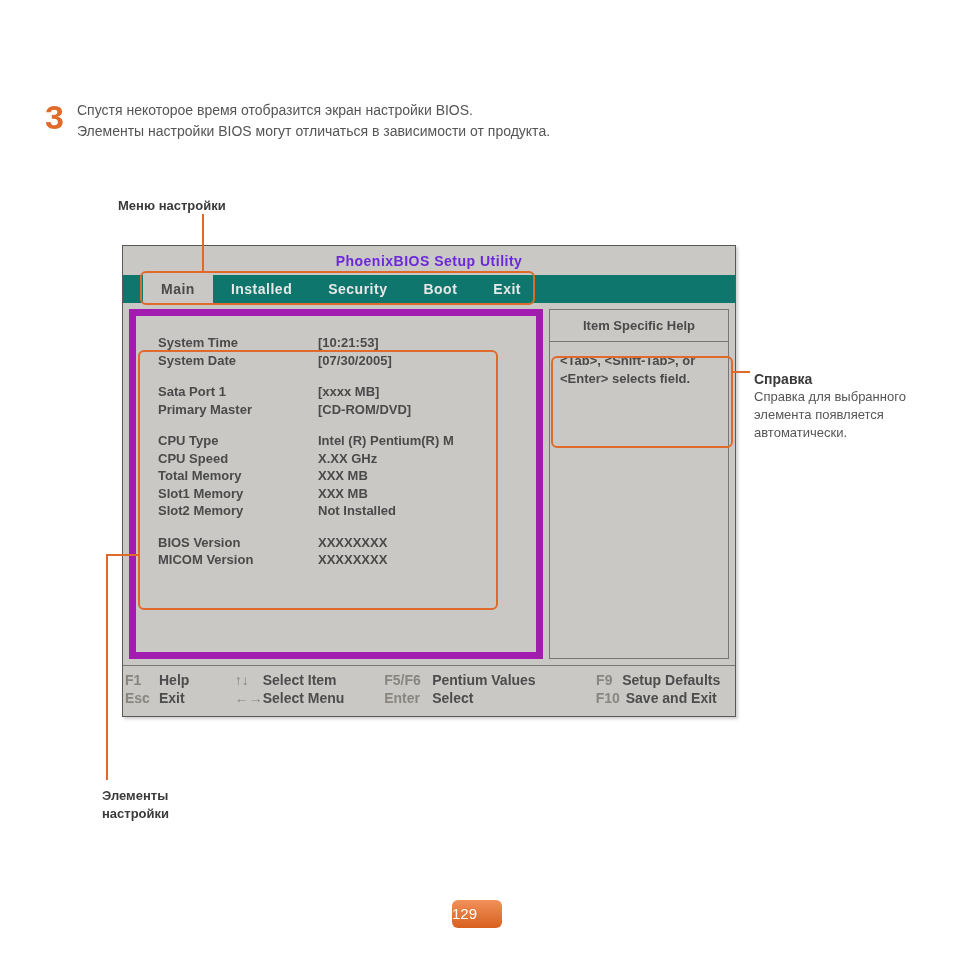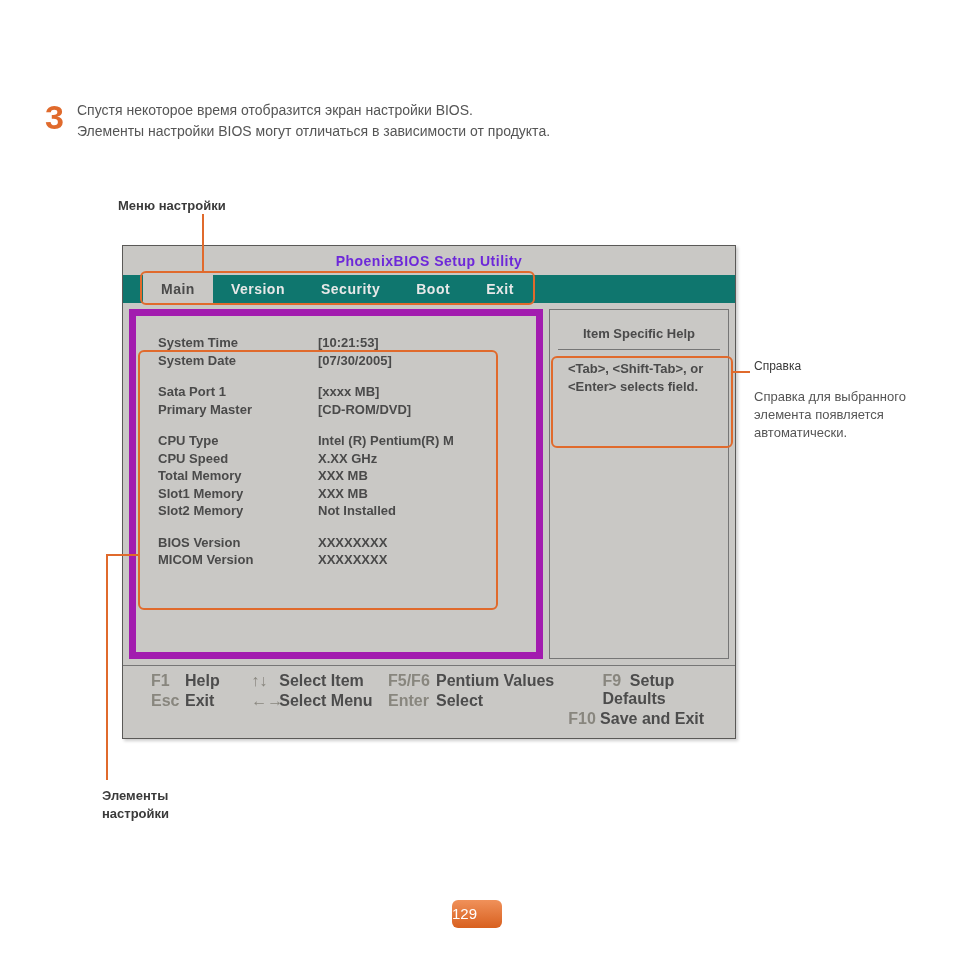--- a/index.html
+++ b/index.html
@@ -34,23 +34,23 @@
   .label-menu {
     position: absolute;
     left: 118px;
     top: 198px;
     font-size: 13px;
     font-weight: bold;
   }
   .label-help-title {
     position: absolute;
     left: 754px;
-    top: 359px;
-    font-size: 12px;
-    font-weight: normal;
+    top: 371px;
+    font-size: 14px;
+    font-weight: bold;
   }
   .label-help-text {
     position: absolute;
     left: 754px;
     top: 388px;
     width: 170px;
     font-size: 13px;
     line-height: 1.4;
     color: #555;
   }
@@ -106,21 +106,21 @@
     flex: 1;
     border: 7px solid #a21caf;
     margin: 6px 0 6px 6px;
     padding: 18px 12px 40px 22px;
     min-height: 350px;
   }
   .bios-help-col {
     width: 180px;
     border: 1px solid #767676;
     margin: 6px 6px 6px 6px;
-    padding: 8px;
+    padding: 0;
   }
   .help-title {
     text-align: center;
     font-weight: bold;
     font-size: 13px;
     padding: 8px 4px;
     border-bottom: 1px solid #767676;
     color: #4a4a4a;
   }
   .help-body {
@@ -136,23 +136,23 @@
     font-weight: bold;
     color: #4a4a4a;
     line-height: 1.35;
   }
   .info-label { width: 160px; }
   .info-value { flex: 1; }
   .info-gap { height: 14px; }
   .bios-footer {
     background: #c9c8c5;
     border-top: 1px solid #767676;
-    padding: 6px 28px 10px;
+    padding: 6px 2px 10px;
     display: flex;
-    font-size: 16px;
+    font-size: 14px;
     font-weight: bold;
     color: #6a6a66;
   }
   .f-col { display: flex; flex-direction: column; gap: 2px; }
   .fk { color: #88867e; display:inline-block; }
   .fk.w1 { width: 34px; }
   .fk.w2 { width: 28px; }
   .fk.w3 { width: 48px; }
   .fk.w4 { width: 36px; }
   .fa { color: #4c4c4c; }
@@ -213,21 +213,21 @@
 <div class="label-elements">
   <div>Элементы</div>
   <div>настройки</div>
 </div>
 
 <div class="bios">
   <div class="bios-title">PhoenixBIOS Setup Utility</div>
   <div class="bios-menu-row">
     <div class="bios-menu-spacer"></div>
     <div class="bios-tab active">Main</div>
-    <div class="bios-tab">Version</div>
+    <div class="bios-tab">Installed</div>
     <div class="bios-tab">Security</div>
     <div class="bios-tab">Boot</div>
     <div class="bios-tab">Exit</div>
   </div>
   <div class="bios-body">
     <div class="bios-main-col">
       <div class="info-row">
           <span class="info-label">System Time</span>
           <span class="info-value">[10:21:53]</span>
         </div>

